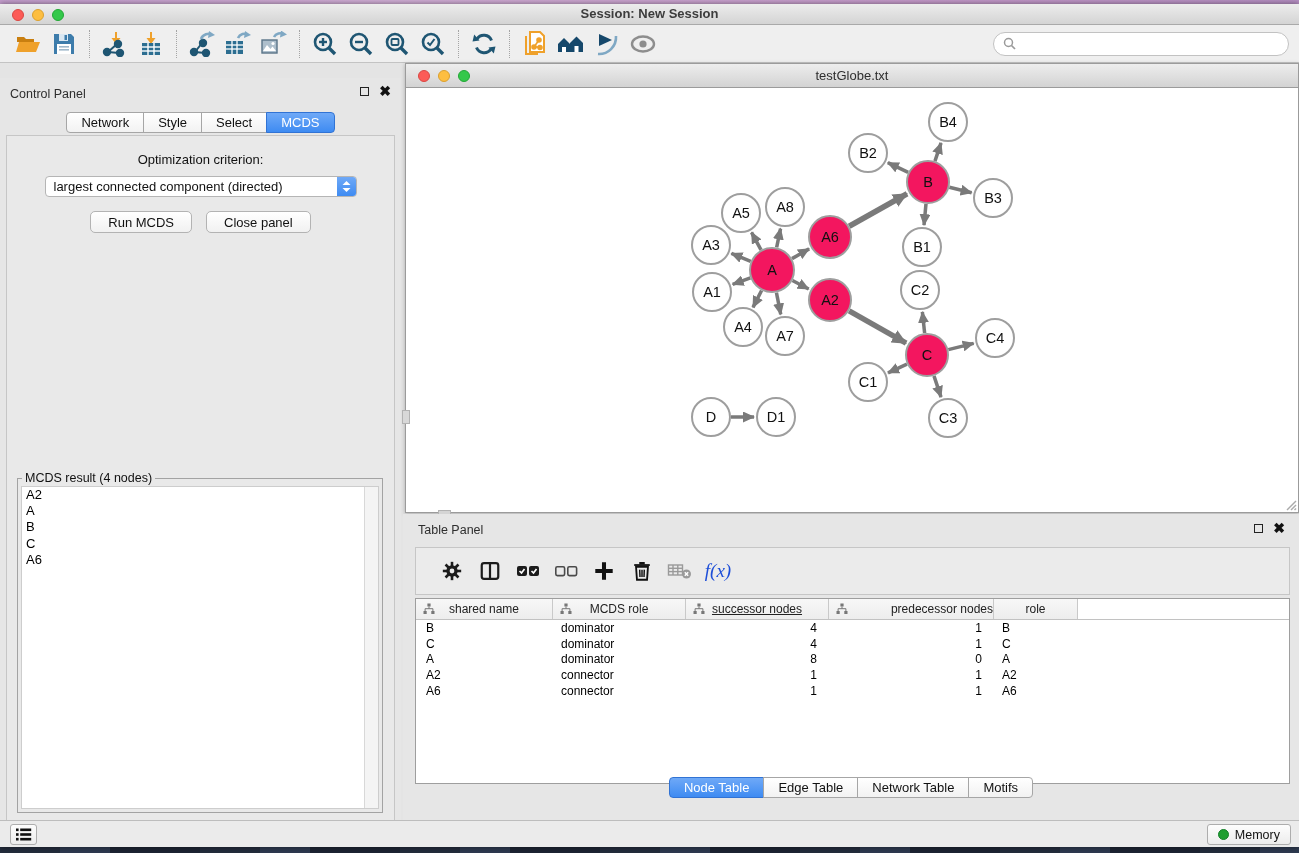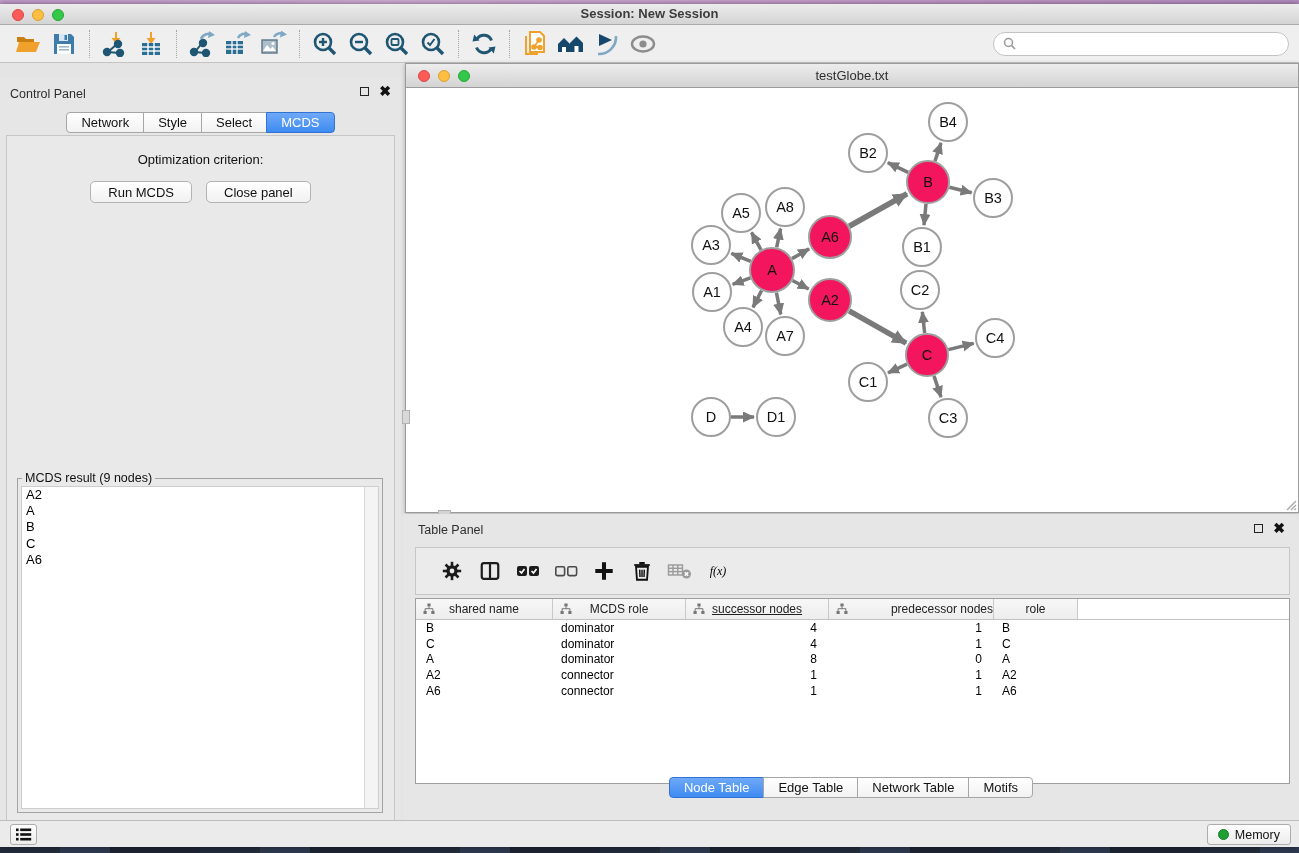--- a/index.html
+++ b/index.html
@@ -90,21 +90,21 @@
   .h-handle { position:absolute; left:438px; top:447px; width:13px; height:6px; background:#d4d4d4;
     border:1px solid #b2b2b2; }
 
   
   .table-panel { position:absolute; left:403px; top:451px; right:0; bottom:0; background:#e6e6e6; }
   .table-panel .phtitle { position:absolute; left:15px; top:9px; font-size:12.5px; color:#2e2e2e; }
   .table-panel .wbtns { right:14px; top:10px; }
   .tp-toolbar { position:absolute; left:12px; right:9px; top:33px; height:48px; background:#ebebeb;
     border:1px solid #c6c6c6; display:flex; align-items:center; padding-left:17px; }
   .tp-tbtn { width:38px; height:34px; display:flex; align-items:center; justify-content:center; }
-  .fx { font-family:"Liberation Serif", serif; font-style:italic; font-size:12px; color:#000000; }
+  .fx { font-family:"Liberation Serif", serif; font-style:italic; font-size:19px; color:#1d4ed8; }
 
   .tp-table { position:absolute; left:12px; right:9px; top:84px; bottom:36px; background:#fff;
     border:1px solid #9e9e9e; overflow:hidden; }
   .thead { display:flex; height:21px; border-bottom:1px solid #c2c2c2; }
   .th { position:relative; height:100%; background:linear-gradient(#f7f7f7,#ededed);
     border-right:1px solid #c9c9c9; font-size:12px; color:#222; display:flex;
     align-items:center; justify-content:center; }
   .th .tree { position:absolute; left:7px; top:4px; }
   .trow { display:flex; height:15.7px; align-items:center; }
   .td { font-size:12px; color:#000; white-space:nowrap; overflow:hidden; }
@@ -316,26 +316,34 @@
         </span>
       </div>
       <div class="seg-tabs" id="cp-tabs">
           <div class="seg-tab">Network</div>
           <div class="seg-tab">Style</div>
           <div class="seg-tab">Select</div>
           <div class="seg-tab active">MCDS</div>
         </div>
       <div class="cp-body">
         <div class="opt-label">Optimization criterion:</div>
+        <div class="dropdown">
+          <span>largest connected component (directed)</span>
+          <span class="stepper">
+            <svg width="11" height="13" viewBox="0 0 11 13">
+                <path d="M1.5 5L5.5 1l4 4z M1.5 8l4 4 4-4z" fill="#fff"></path>
+              </svg>
+          </span>
+        </div>
         <div class="cp-buttons">
           <button class="btn">Run MCDS</button>
           <button class="btn">Close panel</button>
         </div>
         <fieldset class="result-box">
-          <legend>MCDS result (9 nodes)</legend>
+          <legend>MCDS result (4 nodes)</legend>
           <div class="result-wrap">
             <div class="result-list" id="result-list">
                 <div class="result-item">A2</div>
                 <div class="result-item">A</div>
                 <div class="result-item">B</div>
                 <div class="result-item">C</div>
                 <div class="result-item">A6</div>
               </div>
             <div class="result-scroll"></div>
           </div>

